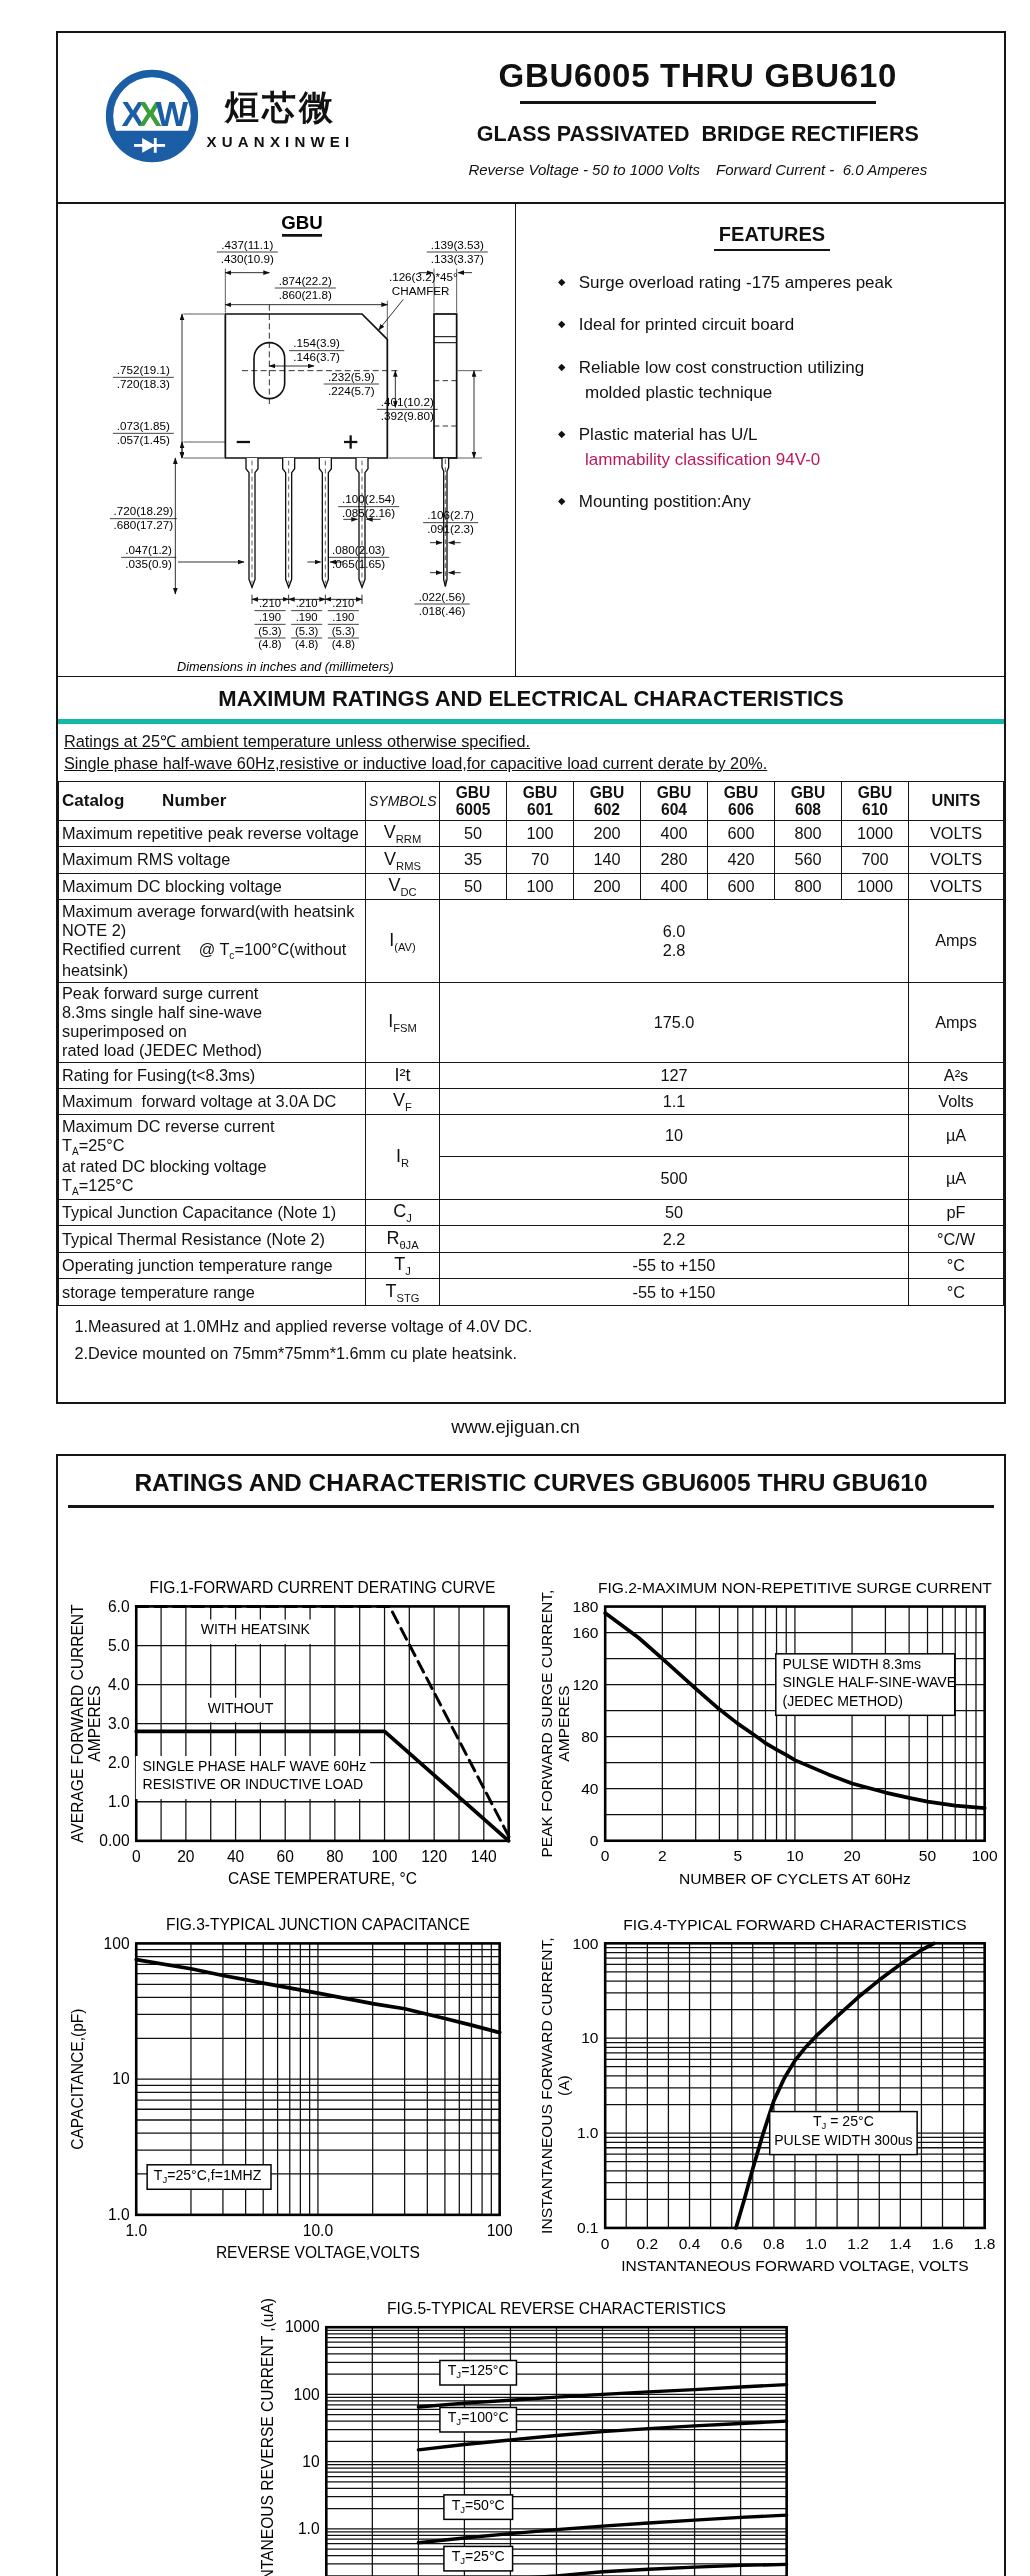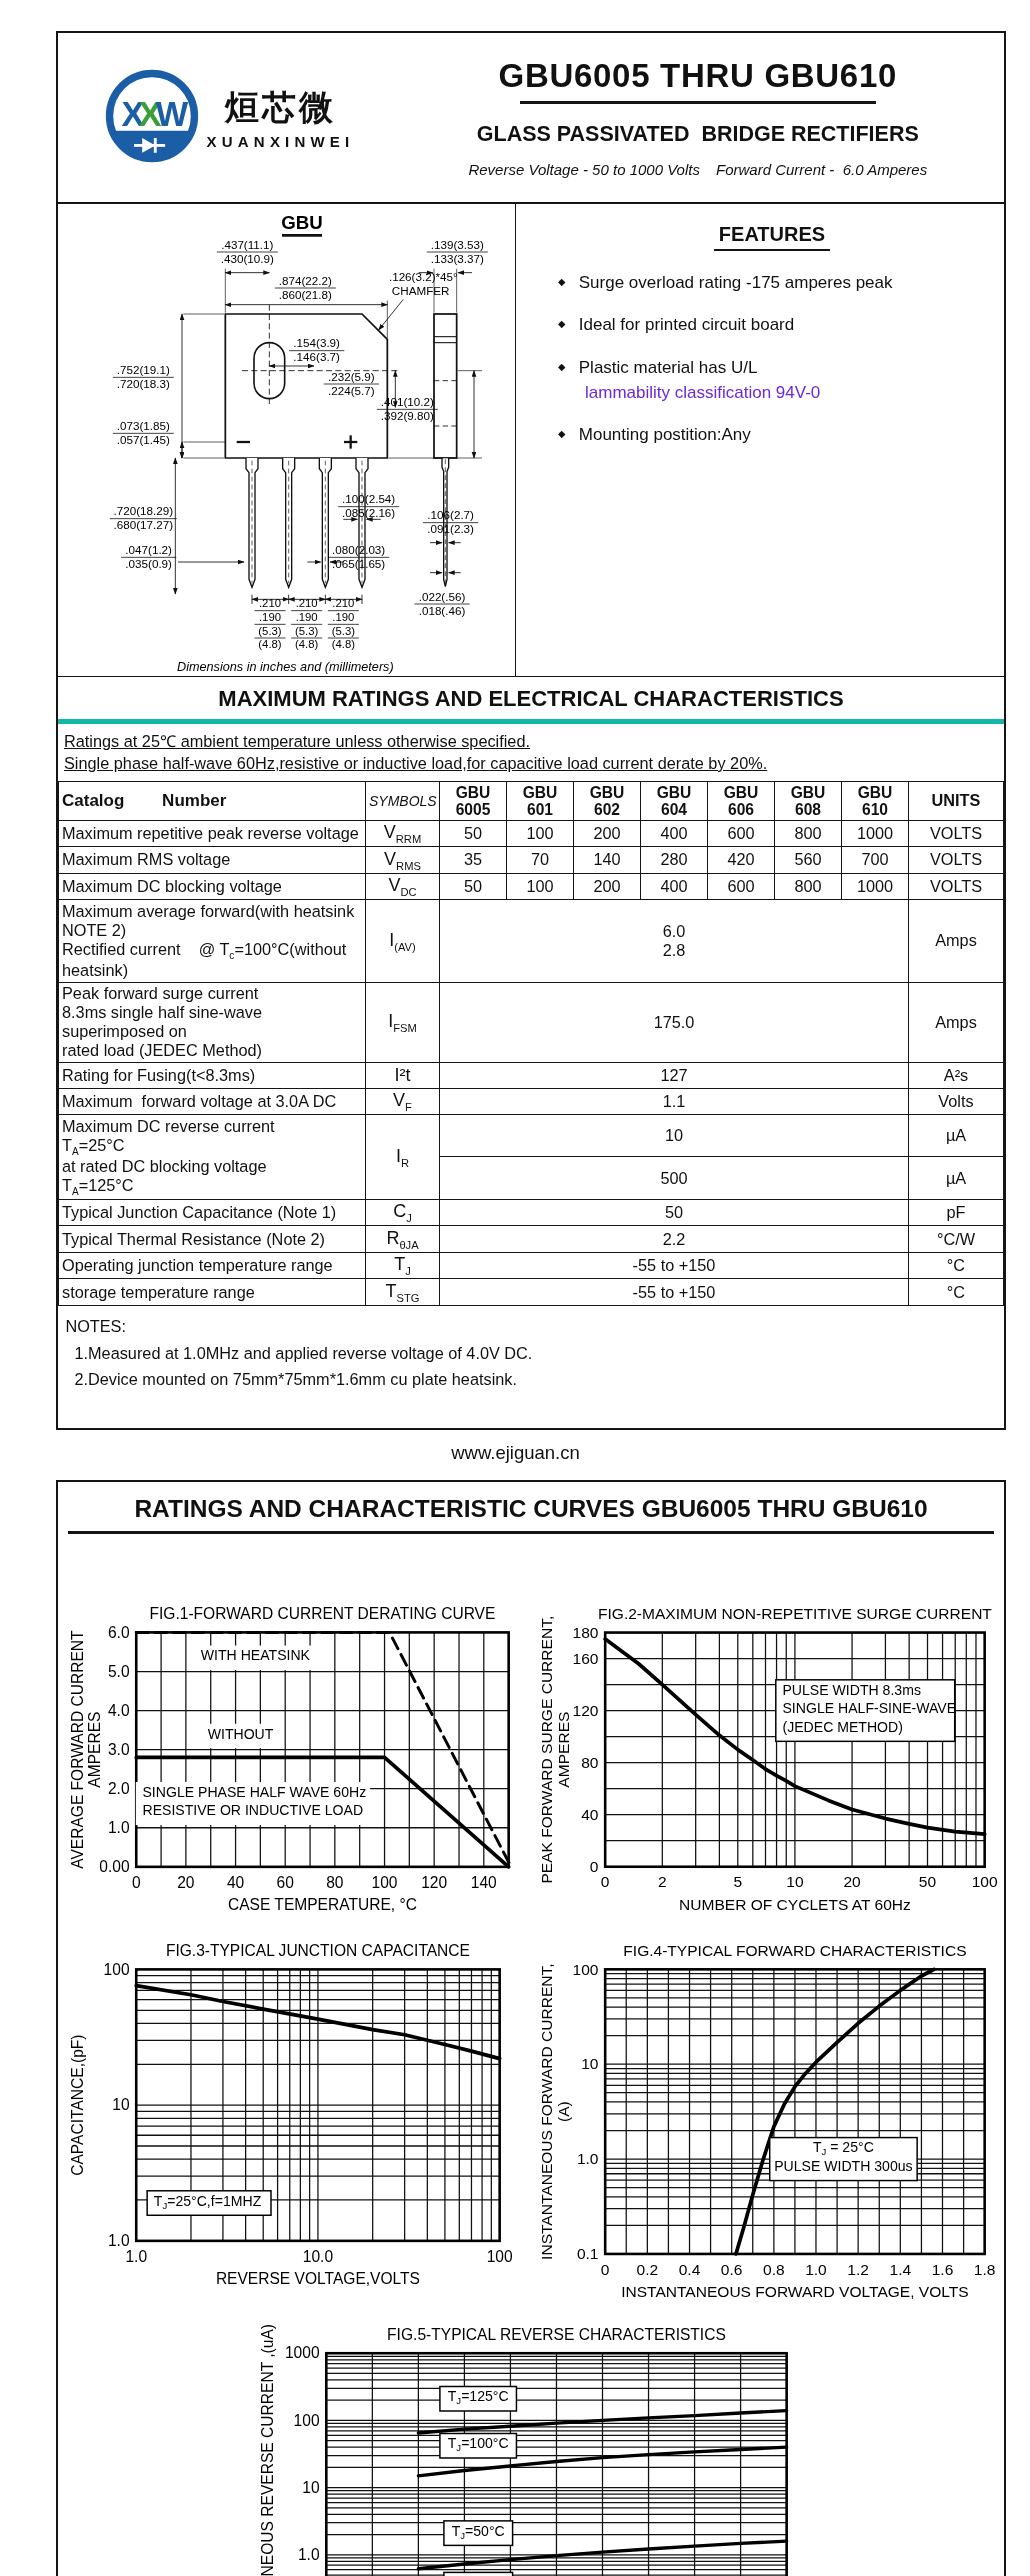--- a/index.html
+++ b/index.html
@@ -217,21 +217,22 @@
           <line x1="368.75" y1="648" x2="415.25" y2="648" stroke="#111" stroke-width="1.2"></line>
           <text x="392" y="663.5" font-size="17" text-anchor="middle">(4.8)</text>
           <text x="305" y="698" font-size="19" font-style="italic" text-anchor="middle">Dimensions in inches and (millimeters)</text>
         </svg>
       </div>
     <div class="right">
       <div class="feat-h-wrap"><span class="feat-h">FEATURES</span></div>
       <div id="feat-list">
           <div class="feat-item"><span class="bullet">◆</span>Surge overload rating -175 amperes peak</div>
           <div class="feat-item"><span class="bullet">◆</span>Ideal for printed circuit board</div>
-          <div class="feat-item"><span class="bullet">◆</span>Plastic material has U/L<br><span class="sub-line" style="color:#6d28d9">lammability classification 94V-0</span></div>
+          <div class="feat-item"><span class="bullet">◆</span>Reliable low cost construction utilizing<br><span class="sub-line">molded plastic technique</span></div>
+          <div class="feat-item"><span class="bullet">◆</span>Plastic material has U/L<br><span class="sub-line" style="color:#be185d">lammability classification 94V-0</span></div>
           <div class="feat-item"><span class="bullet">◆</span>Mounting postition:Any</div>
         </div>
     </div>
   </div>
 
   <div class="mrh">MAXIMUM RATINGS AND ELECTRICAL CHARACTERISTICS</div>
   <div class="rat">
     <div>Ratings at 25℃ ambient temperature unless otherwise specified.</div>
     <div>Single phase half-wave 60Hz,resistive or inductive load,for capacitive load current derate by 20%.</div>
   </div>
@@ -352,21 +353,21 @@
           </tr>
           <tr>
             <td class="lbl">storage temperature range</td>
             <td class="c sym">T<sub>STG</sub></td>
             <td class="c" colspan="7">-55 to +150</td>
             <td class="c">°C</td>
           </tr>
         </tbody>
       </table>
     </div>
-  <div class="notes" id="notes-host"><div>NOTES:</div><div>  1.Measured at 1.0MHz and applied reverse voltage of 4.0V DC.</div><div>  2.Device mounted on 75mm*75mm*1.6mm cu plate heatsink.</div></div>
+  <div class="notes" id="notes-host"><div>  1.Measured at 1.0MHz and applied reverse voltage of 4.0V DC.</div><div>  2.Device mounted on 75mm*75mm*1.6mm cu plate heatsink.</div></div>
 </div>
 <div class="www">www.ejiguan.cn</div>
 
 <div class="page">
   <div class="p2h">RATINGS AND CHARACTERISTIC CURVES GBU6005 THRU GBU610</div>
   <div class="p2rule"></div>
   <div class="charts">
     <div class="chart" style="left:10.4px;top:67px;"><svg viewBox="0 0 612 432" width="454" height="321" xml:space="preserve" font-family="Liberation Sans,sans-serif">
           <line x1="92.0" y1="42" x2="92.0" y2="358" stroke="#111" stroke-width="1.7"></line>
           <line x1="125.5" y1="42" x2="125.5" y2="358" stroke="#111" stroke-width="1.7"></line>

